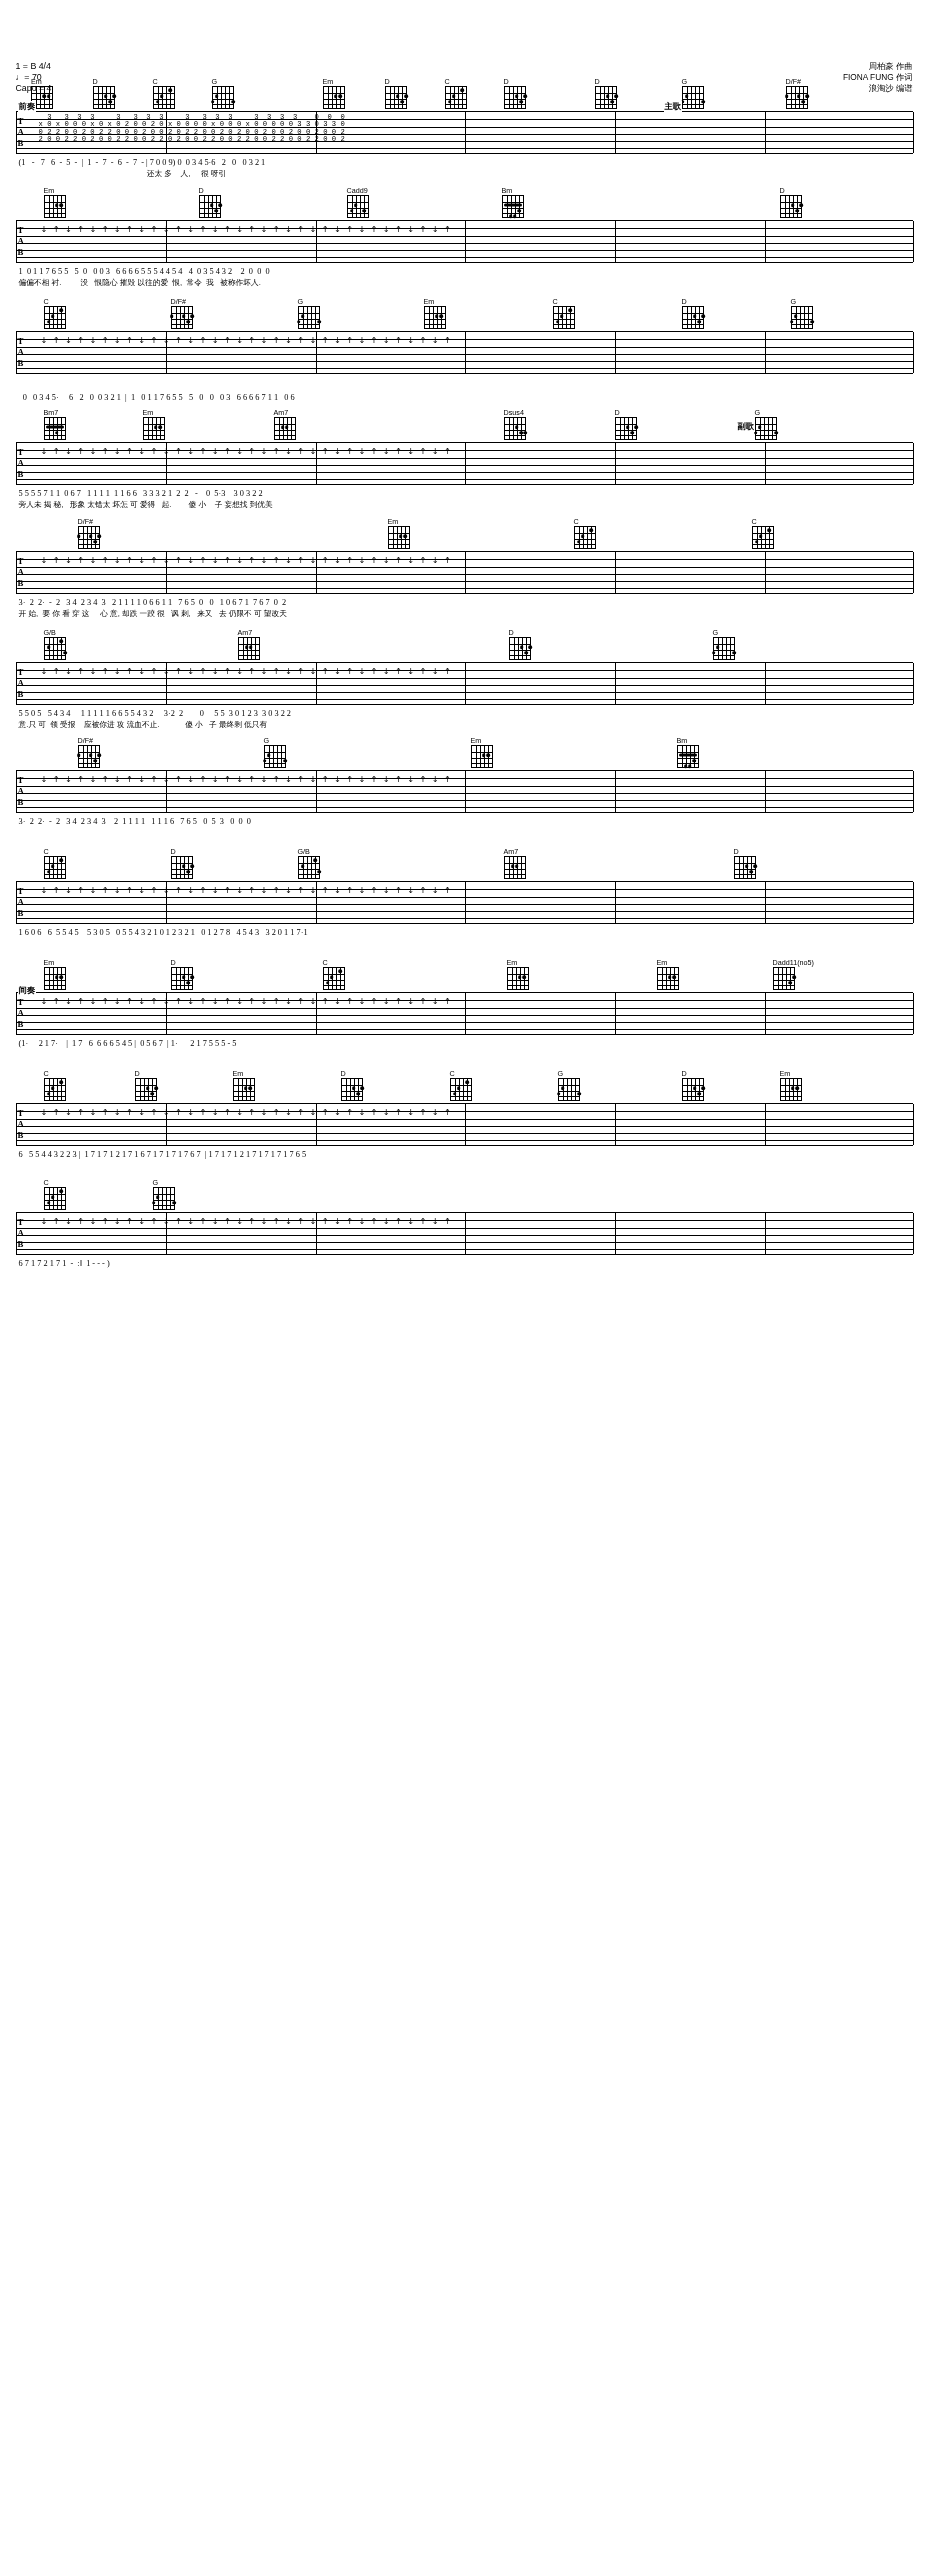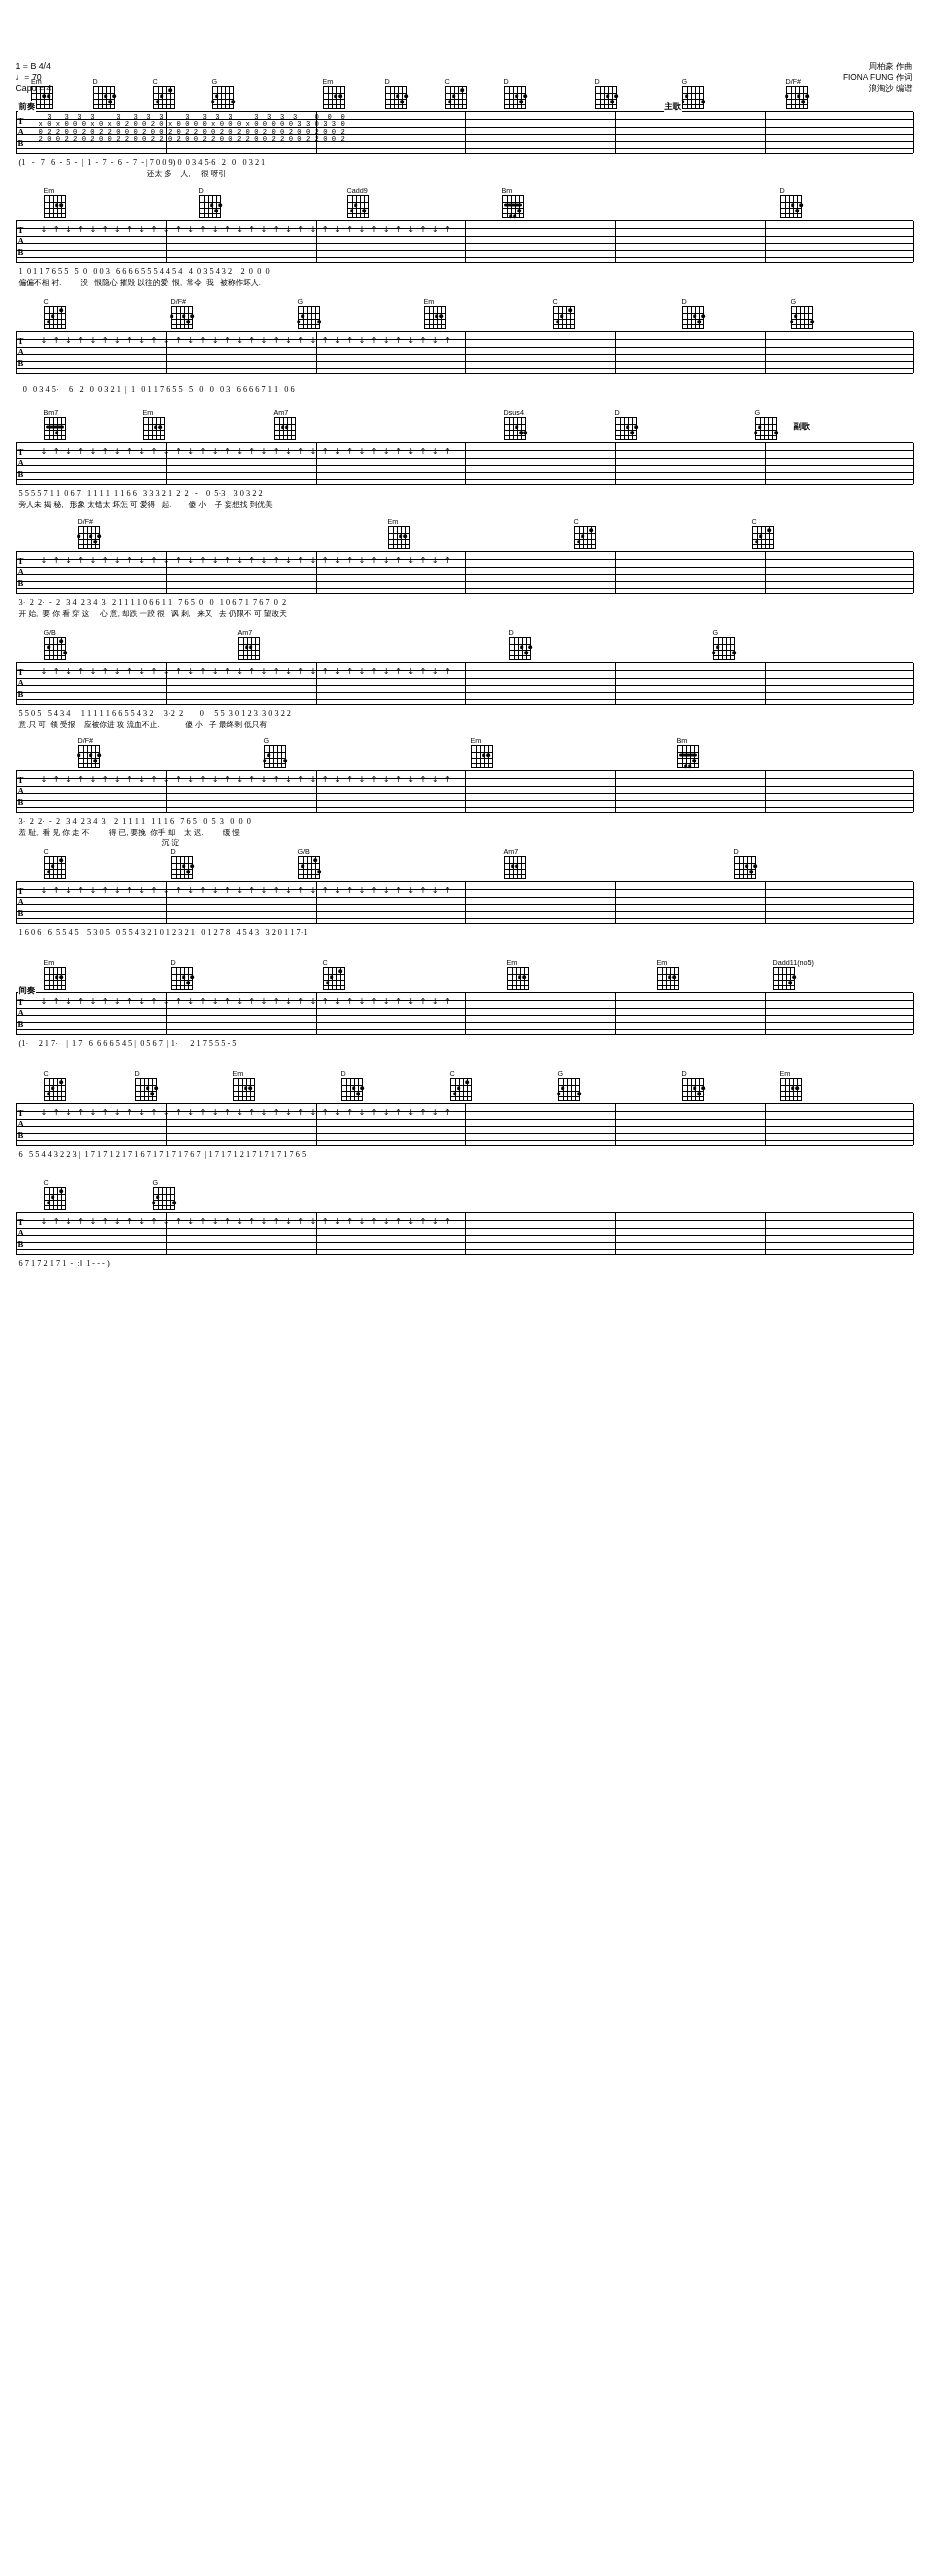--- a/index.html
+++ b/index.html
@@ -592,21 +592,21 @@
           <div class="tabword">T<br>A<br>B</div>
           <div class="bar" style="left: 0px;"></div>
           <div class="bar" style="left: 150px;"></div>
           <div class="bar" style="left: 300px;"></div>
           <div class="bar" style="left: 449px;"></div>
           <div class="bar" style="left: 599px;"></div>
           <div class="bar" style="left: 749px;"></div>
           <div class="bar" style="left: 897px;"></div>
           <div class="strumrow" style="left: 25px; top: 3.1px;">↓  ↑  ↓  ↑  ↓  ↑  ↓  ↑  ↓  ↑  ↓  ↑  ↓  ↑  ↓  ↑  ↓  ↑  ↓  ↑  ↓  ↑  ↓  ↑  ↓  ↑  ↓  ↑  ↓  ↑  ↓  ↑  ↓  ↑  </div>
         </div>
-        <div class="melody" style="position: relative; left: 3.1px; margin-top: 11px;">  0   0 3 4 5·     6   2   0  0 3 2 1  |  1   0 1 1 7 6 5 5   5   0   0   0 3   6 6 6 6 7 1 1   0 6</div>
+        <div class="melody" style="position: relative; left: 3.1px; margin-top: 19px;">  0   0 3 4 5·     6   2   0  0 3 2 1  |  1   0 1 1 7 6 5 5   5   0   0   0 3   6 6 6 6 7 1 1   0 6</div>
       </div>
       <div class="system" style="top: 408px;">
         <div style="position: relative; height: 34px;">
           <div class="chord" style="left: 28px; top: 0px; position: absolute;">
             <div class="cname">Bm7</div>
             <div class="grid">
               <div class="vl" style="left: 4.1px;"></div>
               <div class="vl" style="left: 8.3px;"></div>
               <div class="vl" style="left: 12.4px;"></div>
               <div class="vl" style="left: 16.5px;"></div>
@@ -699,21 +699,21 @@
           <div class="line" style="top: 36px;"></div>
           <div class="tabword">T<br>A<br>B</div>
           <div class="bar" style="left: 0px;"></div>
           <div class="bar" style="left: 150px;"></div>
           <div class="bar" style="left: 300px;"></div>
           <div class="bar" style="left: 449px;"></div>
           <div class="bar" style="left: 599px;"></div>
           <div class="bar" style="left: 749px;"></div>
           <div class="bar" style="left: 897px;"></div>
           <div class="strumrow" style="left: 25px; top: 3.1px;">↓  ↑  ↓  ↑  ↓  ↑  ↓  ↑  ↓  ↑  ↓  ↑  ↓  ↑  ↓  ↑  ↓  ↑  ↓  ↑  ↓  ↑  ↓  ↑  ↓  ↑  ↓  ↑  ↓  ↑  ↓  ↑  ↓  ↑  </div>
-          <div class="sectlabel" style="left: 777px; top: -22px;">副歌</div>
+          <div class="sectlabel" style="left: 721px; top: -22px;">副歌</div>
         </div>
         <div class="melody" style="position: relative; left: 3.1px; margin-top: 4.1px;">5 5 5 5 7 1 1  0 6 7   1 1 1 1  1 1 6 6   3 3 3 2 1  2  2   -    0  5·3    3 0 3 2 2</div>
         <div class="lyric" style="position: relative; left: 3.1px; margin-top: 2.1px;">旁人未 揭 秘,   形象 太错太 坏怎 可 爱得   起.        傻 小    子 妄想找 到优美</div>
       </div>
       <div class="system" style="top: 517px;">
         <div style="position: relative; height: 34px;">
           <div class="chord" style="left: 62px; top: 0px; position: absolute;">
             <div class="cname">D/F#</div>
             <div class="grid">
               <div class="vl" style="left: 4.1px;"></div>
@@ -948,22 +948,20 @@
           <div class="bar" style="left: 0px;"></div>
           <div class="bar" style="left: 150px;"></div>
           <div class="bar" style="left: 300px;"></div>
           <div class="bar" style="left: 449px;"></div>
           <div class="bar" style="left: 599px;"></div>
           <div class="bar" style="left: 749px;"></div>
           <div class="bar" style="left: 897px;"></div>
           <div class="strumrow" style="left: 25px; top: 3.1px;">↓  ↑  ↓  ↑  ↓  ↑  ↓  ↑  ↓  ↑  ↓  ↑  ↓  ↑  ↓  ↑  ↓  ↑  ↓  ↑  ↓  ↑  ↓  ↑  ↓  ↑  ↓  ↑  ↓  ↑  ↓  ↑  ↓  ↑  </div>
         </div>
         <div class="melody" style="position: relative; left: 3.1px; margin-top: 4.1px;">3·  2  2·  -  2   3 4  2 3 4  3    2  1 1 1 1   1 1 1 6   7 6 5   0  5  3   0  0  0</div>
-        <div class="lyric" style="position: relative; left: 3.1px; margin-top: 2.1px;">羞 耻,  看 见 你 走 不         得 已, 要挽  你手 却    太 迟.         缓 慢
-                                                                   沉 淀</div>
       </div>
       <div class="system" style="top: 847px;">
         <div style="position: relative; height: 34px;">
           <div class="chord" style="left: 28px; top: 0px; position: absolute;">
             <div class="cname">C</div>
             <div class="grid">
               <div class="vl" style="left: 4.1px;"></div>
               <div class="vl" style="left: 8.3px;"></div>
               <div class="vl" style="left: 12.4px;"></div>
               <div class="vl" style="left: 16.5px;"></div>

